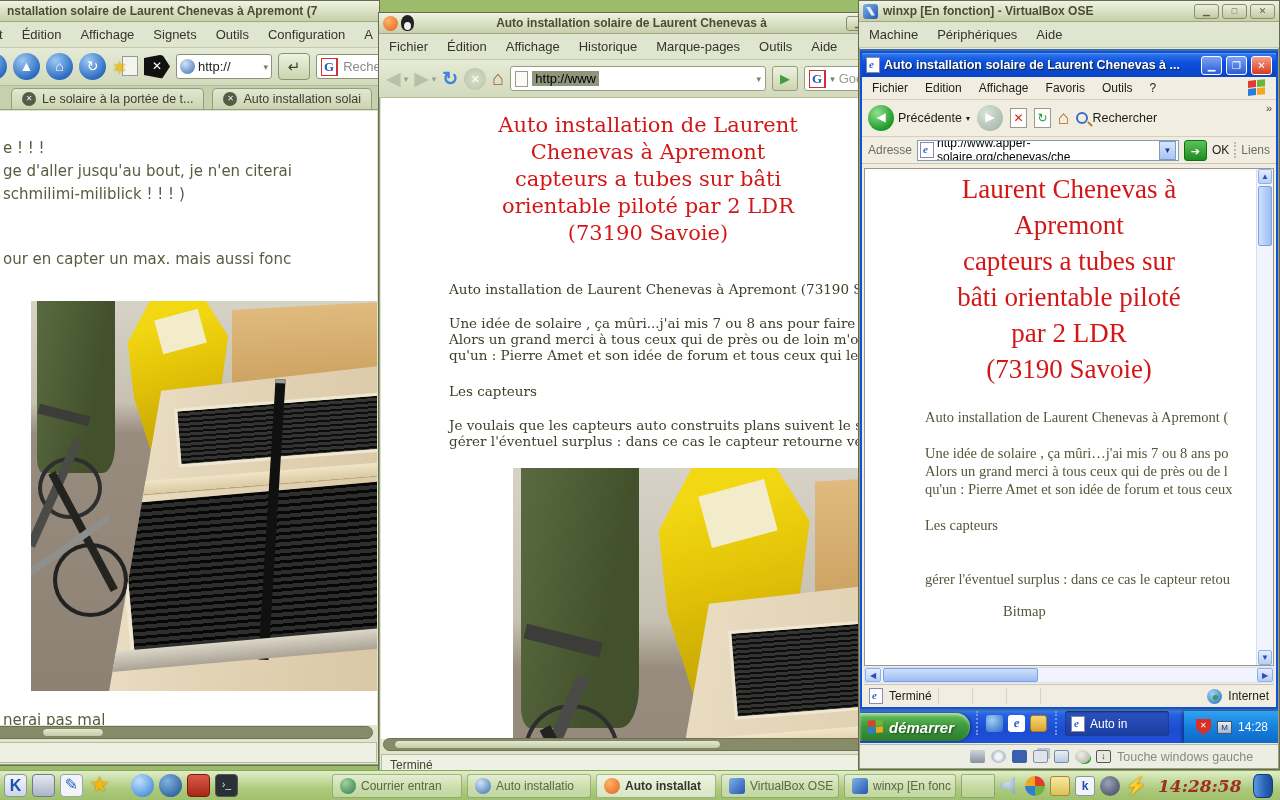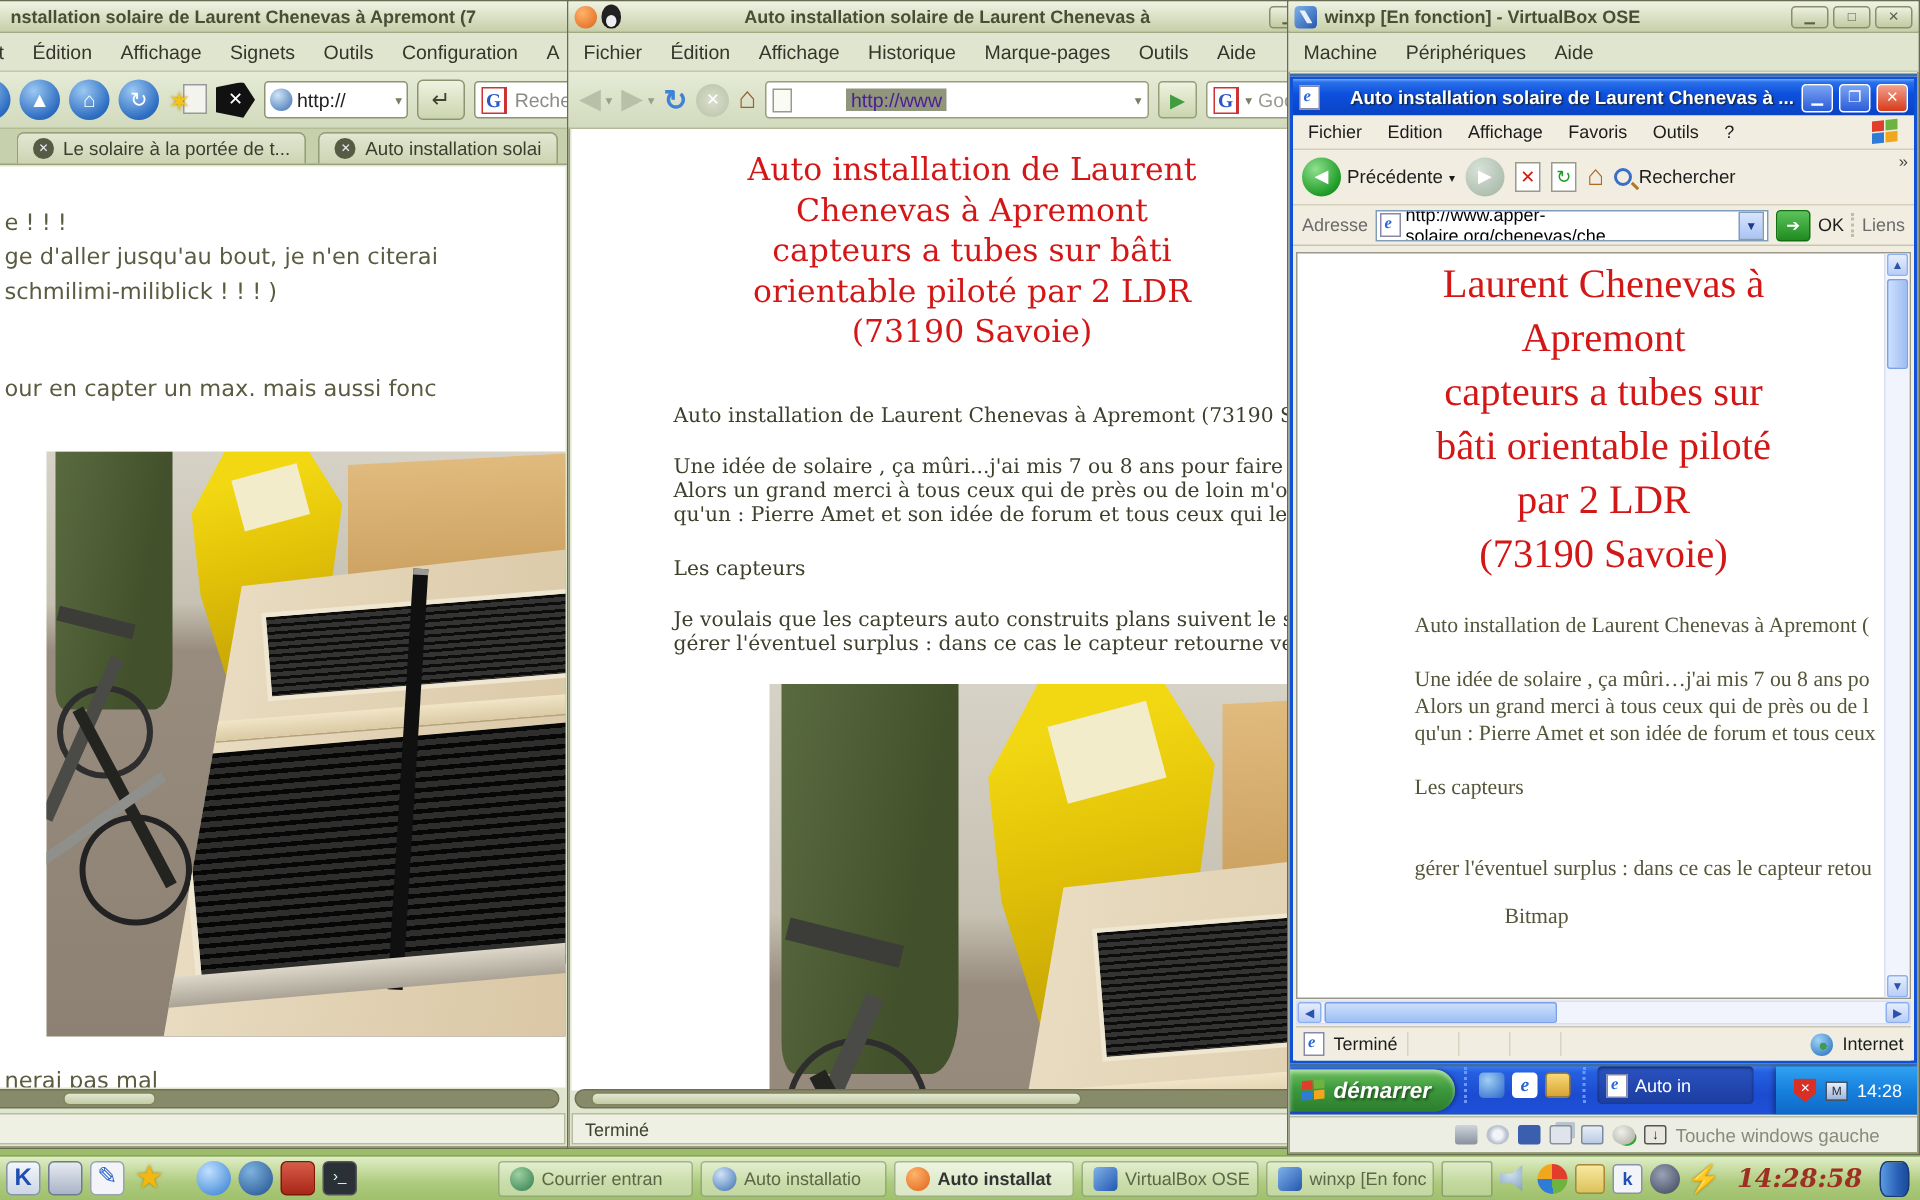--- a/index.html
+++ b/index.html
@@ -62,48 +62,48 @@
   .ph-f4 { left:9%; top:50%; width:2%; height:26%; transform:rotate(55deg); background:#8f8f8c; }
   .ph-frame { inset:0; clip-path:polygon(21% 100%,35% 23%,100% 16%,100% 100%); background:linear-gradient(100deg,#f4edda 0%,#e6d8bc 40%,#d8c5a2 100%); }
   .ph-frame > div { position:absolute; }
   .ph-abs-top { left:39%; top:25.5%; width:59%; height:15%; background:repeating-linear-gradient(180deg,#0c0c0c 0 2px,#343432 2px 5px); transform:rotate(-4.5deg); border:3px solid #efe7d2; }
   .ph-cross { left:30%; top:43.5%; width:70%; height:3.4%; background:linear-gradient(#f0e5c7,#dbcaa4); transform:rotate(-4.5deg); box-shadow:0 1px 0 #b3a27c; }
   .ph-abs-bot { left:25%; top:49%; width:75%; height:41%; background:repeating-linear-gradient(180deg,#070707 0 3px,#2e2e2c 3px 7px); transform:rotate(-5deg); border-left:4px solid #efe7d2; }
   .ph-gap { left:63.5%; top:20%; width:2.6%; height:72%; background:#101010; transform:rotate(3.5deg); border-top:4px solid #9a9a96; }
   .ph-rail { left:16%; top:87%; width:84%; height:5%; background:linear-gradient(#dcd7c9,#aaa395); transform:rotate(-5deg); }
 
   
-  .ff-win { left:378px; top:0; width:554px; height:766px; z-index:2; }
+  .ff-win { left:378px; top:12px; width:554px; height:766px; z-index:2; }
   .ff-ico { width:15px; height:15px; border-radius:50%; background:radial-gradient(circle at 35% 30%, #ffb36b, #e06218); margin-right:3px; flex:0 0 auto; }
   .tux { width:13px; height:16px; border-radius:50% 50% 45% 45%; background:linear-gradient(#222 35%, #1a1a1a); position:relative; margin-right:6px; flex:0 0 auto; }
   .tux::after { content:""; position:absolute; left:3px; top:7px; width:7px; height:8px; border-radius:50%; background:#eee; }
   .ff-nav { font-size:19px; color:#b9c0a8; line-height:1; }
   .ff-car { font-size:9px; color:#9aa188; margin-left:-3px; }
   .ff-reload { font-size:19px; color:#3f83d6; font-weight:bold; }
   .ff-stop { width:22px; height:22px; border-radius:50%; background:radial-gradient(#d9dfcc,#b9c1a6); color:#fff; text-align:center; line-height:22px; font-size:11px; }
   .ff-home { font-size:20px; color:#9c5f33; }
   .ff-url { flex:1; height:25px; background:#fff; border:1px solid #989e7c; border-radius:3px; display:flex; align-items:center; padding:0 4px; gap:4px; }
   .ff-doc { width:13px; height:16px; background:#fbfbf6; border:1px solid #9a9a8e; flex:0 0 auto; }
-  .ff-sel { background:#8f967b; color:#4c1d95; font-size:13px; padding:0 3px;margin-left:32px; }
+  .ff-sel { background:#8f967b; color:#000000; font-size:13px; padding:0 3px; }
   .ff-go { width:26px; height:25px; border:1px solid #989e7c; border-radius:3px; background:linear-gradient(#eef2e0,#ccd4ae); color:#3f9c3f; font-size:13px; text-align:center; line-height:23px; }
   .ff-search { width:120px; height:25px; background:#fff; border:1px solid #989e7c; border-radius:3px; display:flex; align-items:center; padding:0 4px; gap:4px; font-size:13px; color:#9b9b93; }
   .ff-mag { width:11px; height:11px; border:2px solid #8f8f85; border-radius:50%; position:relative; flex:0 0 auto; }
   .ff-mag::after { content:""; position:absolute; left:8px; top:8px; width:6px; height:2px; background:#8f8f85; transform:rotate(45deg); }
   .ff-content { position:absolute; left:2px; right:16px; top:85px; bottom:38px; background:#fff; overflow:hidden; font-family:"DejaVu Serif", serif; color:#3e3e2b; }
   .ff-h1 { margin-top:14px; text-align:center; color:#d31717; font-size:21px; line-height:27px; }
   .ff-p { position:absolute; left:68px; white-space:nowrap; font-size:13.5px; line-height:22px; }
 
   
   .vb-win { left:858px; top:0; width:422px; height:770px; z-index:3; background:#e7e9da; }
   .vb-ico { width:15px; height:15px; background:linear-gradient(135deg,#7fb2e8,#2456b0); border-radius:3px; margin-right:5px; position:relative; flex:0 0 auto; }
   .vb-ico::after { content:""; position:absolute; left:3px; top:3px; width:9px; height:9px; background:#e8f0fa; clip-path:polygon(0 0,40% 0,100% 100%,60% 100%); }
   .guest { position:absolute; left:1px; right:1px; top:48px; bottom:26px; background:#3a6ea5; overflow:hidden; font-family:"Liberation Sans",sans-serif; }
   .ie-win { position:absolute; left:0; right:0; top:2px; bottom:34px; border:2px solid #0f52d8; background:#f1eee1; }
   .ie-tbar { height:24px; background:linear-gradient(180deg,#5c9cf5 0%,#2a70ea 8%,#0d50dd 40%,#0a45c8 90%); display:flex; align-items:center; padding:0 4px; gap:4px; }
-  .ie-tbar .ttl { flex:1; color:#fff; font-weight:bold; font-size:12.5px; text-shadow:1px 1px 1px #123; white-space:nowrap; overflow:hidden;margin-left:16px; }
+  .ie-tbar .ttl { flex:1; color:#fff; font-weight:bold; font-size:12.5px; text-shadow:1px 1px 1px #123; white-space:nowrap; overflow:hidden; }
   .xpbtn { width:21px; height:19px; border:1px solid #fff; border-radius:3px; background:linear-gradient(#7ba4f2,#2b5cd8); color:#fff; font-size:10px; line-height:17px; text-align:center; }
   .xpbtn.close { background:linear-gradient(#f2a08c,#d83a1b); }
   .ie-doc { width:14px; height:16px; background:#fff; border:1px solid #88a; position:relative; flex:0 0 auto; }
   .ie-doc::after { content:"e"; position:absolute; left:2px; top:0px; color:#2a66d8; font:italic bold 11px "Liberation Serif",serif; }
   .ie-menu { height:23px; display:flex; align-items:center; gap:17px; padding:0 10px; font-size:12px; color:#1c1c1c; border-bottom:1px solid #d4d0bd; background:#f1eee1; }
   .winlogo { margin-left:auto; width:18px; height:16px; display:grid; grid-template-columns:8px 8px; grid-template-rows:7px 7px; gap:1px; transform:skewY(-6deg); }
   .winlogo i { display:block; }
   .ie-tools { height:37px; display:flex; align-items:center; gap:7px; padding:0 6px; border-bottom:1px solid #d4d0bd; background:#f1eee1; position:relative; }
   .ie-back { display:flex; align-items:center; gap:4px; font-size:12.5px; color:#1c1c1c; }
   .ie-ball { width:26px; height:26px; border-radius:50%; background:radial-gradient(circle at 35% 30%, #90e090, #1f9c27 70%, #147017); color:#fff; text-align:center; line-height:25px; font-size:12px; }
@@ -113,21 +113,21 @@
   .ie-magw { display:flex; align-items:center; gap:4px; font-size:12.5px; color:#1c1c1c; }
   .ie-mag { width:12px; height:12px; border:2px solid #3a6ec8; border-radius:50%; position:relative; }
   .ie-mag::after { content:""; position:absolute; left:9px; top:9px; width:6px; height:2px; background:#b5762a; transform:rotate(45deg); }
   .ie-ovf { position:absolute; right:4px; top:2px; font-size:11px; color:#444; }
   .ie-addr { height:27px; display:flex; align-items:center; gap:5px; padding:0 6px; font-size:12px; color:#6b6b6b; border-bottom:1px solid #c9c5b2; background:#f1eee1; }
   .ie-field { flex:1; height:21px; background:#fff; border:1px solid #7f9db9; display:flex; align-items:center; padding:0 2px; gap:3px; font-size:12px; color:#000; overflow:hidden; }
   .ie-drop { width:17px; height:19px; margin-left:auto; background:linear-gradient(#d7e4fd,#a9c4f5); border:1px solid #7f9db9; color:#1c3a8c; font-size:8px; text-align:center; line-height:18px; flex:0 0 auto; }
   .ie-ok { width:23px; height:21px; background:linear-gradient(#5cc25c,#1f8c1f); border:1px solid #127012; border-radius:3px; color:#fff; text-align:center; line-height:20px; font-size:11px; }
   .ie-body { position:absolute; left:2px; right:2px; top:115px; bottom:41px; background:#fff; border:1px solid #9a988a; overflow:hidden; font-family:"Liberation Serif", serif; color:#55553a; }
   .ie-h1 { margin-top:2px; text-align:center; color:#d31717; font-size:27px; line-height:36px; font-family:"Liberation Serif",serif; }
-  .ie-p { position:absolute; left:78px; white-space:nowrap; font-size:14.5px; line-height:25px; }
+  .ie-p { position:absolute; left:60px; white-space:nowrap; font-size:14.5px; line-height:25px; }
   .xp-vscroll { position:absolute; right:0; top:0; bottom:0; width:17px; background:#f2f4fd; border-left:1px solid #d8dff5; }
   .xp-arr { position:absolute; left:1px; right:1px; height:15px; background:linear-gradient(#e6eefc,#b9cdf5); border:1px solid #8cb0f0; border-radius:2px; color:#2a50b0; font-size:8px; line-height:14px; text-align:center; }
   .xp-th { position:absolute; left:1px; right:1px; background:linear-gradient(90deg,#cde0fb,#9dbdf3); border:1px solid #7ba0e8; border-radius:2px; }
   .xp-hscroll { position:absolute; left:2px; right:2px; bottom:24px; height:16px; background:#f2f4fd; border:1px solid #d8dff5; }
   .xp-harr { position:absolute; top:0; width:16px; height:14px; background:linear-gradient(#e6eefc,#b9cdf5); border:1px solid #8cb0f0; border-radius:2px; color:#2a50b0; font-size:8px; line-height:13px; text-align:center; }
   .xp-hth { position:absolute; top:0; height:14px; background:linear-gradient(#cde0fb,#9dbdf3); border:1px solid #7ba0e8; border-radius:2px; }
   .ie-status { position:absolute; left:2px; right:2px; bottom:0; height:23px; background:#f1eee1; border-top:1px solid #c9c5b2; display:flex; align-items:center; gap:6px; padding:0 5px; font-size:12px; color:#1c1c1c; }
   .ie-cells { flex:1; display:flex; height:100%; }
   .ie-cell { width:34px; border-left:1px solid #d8d4c2; height:70%; align-self:center; }
   .globe { width:15px; height:15px; border-radius:50%; background:radial-gradient(circle at 35% 30%, #9fd2f5, #1f6cb8); position:relative; }

